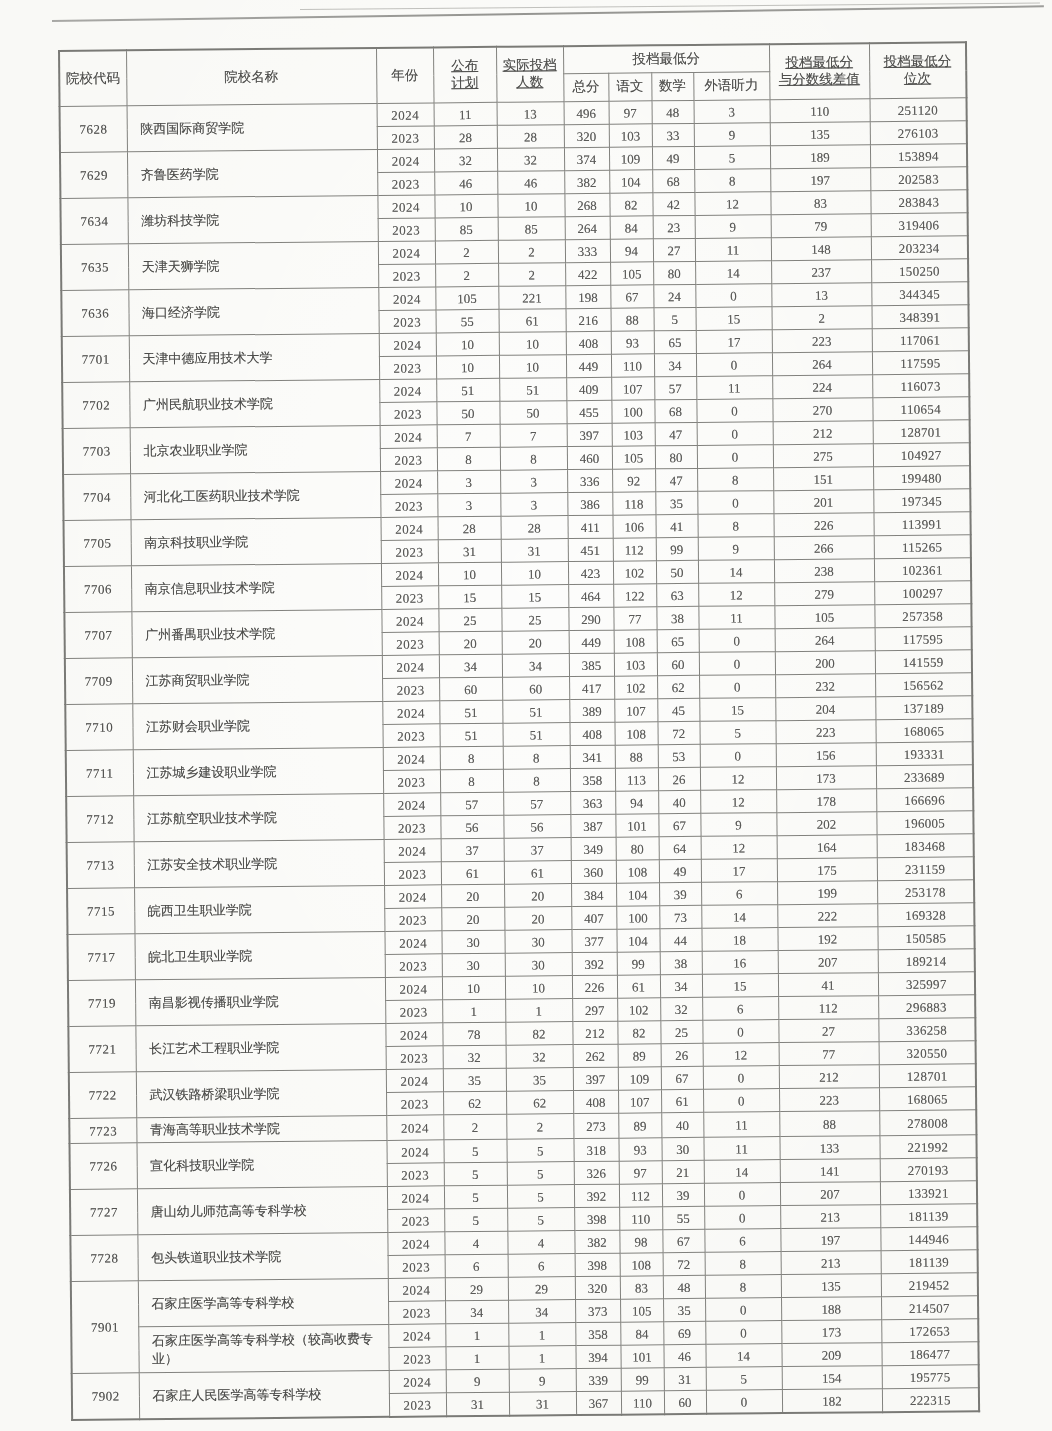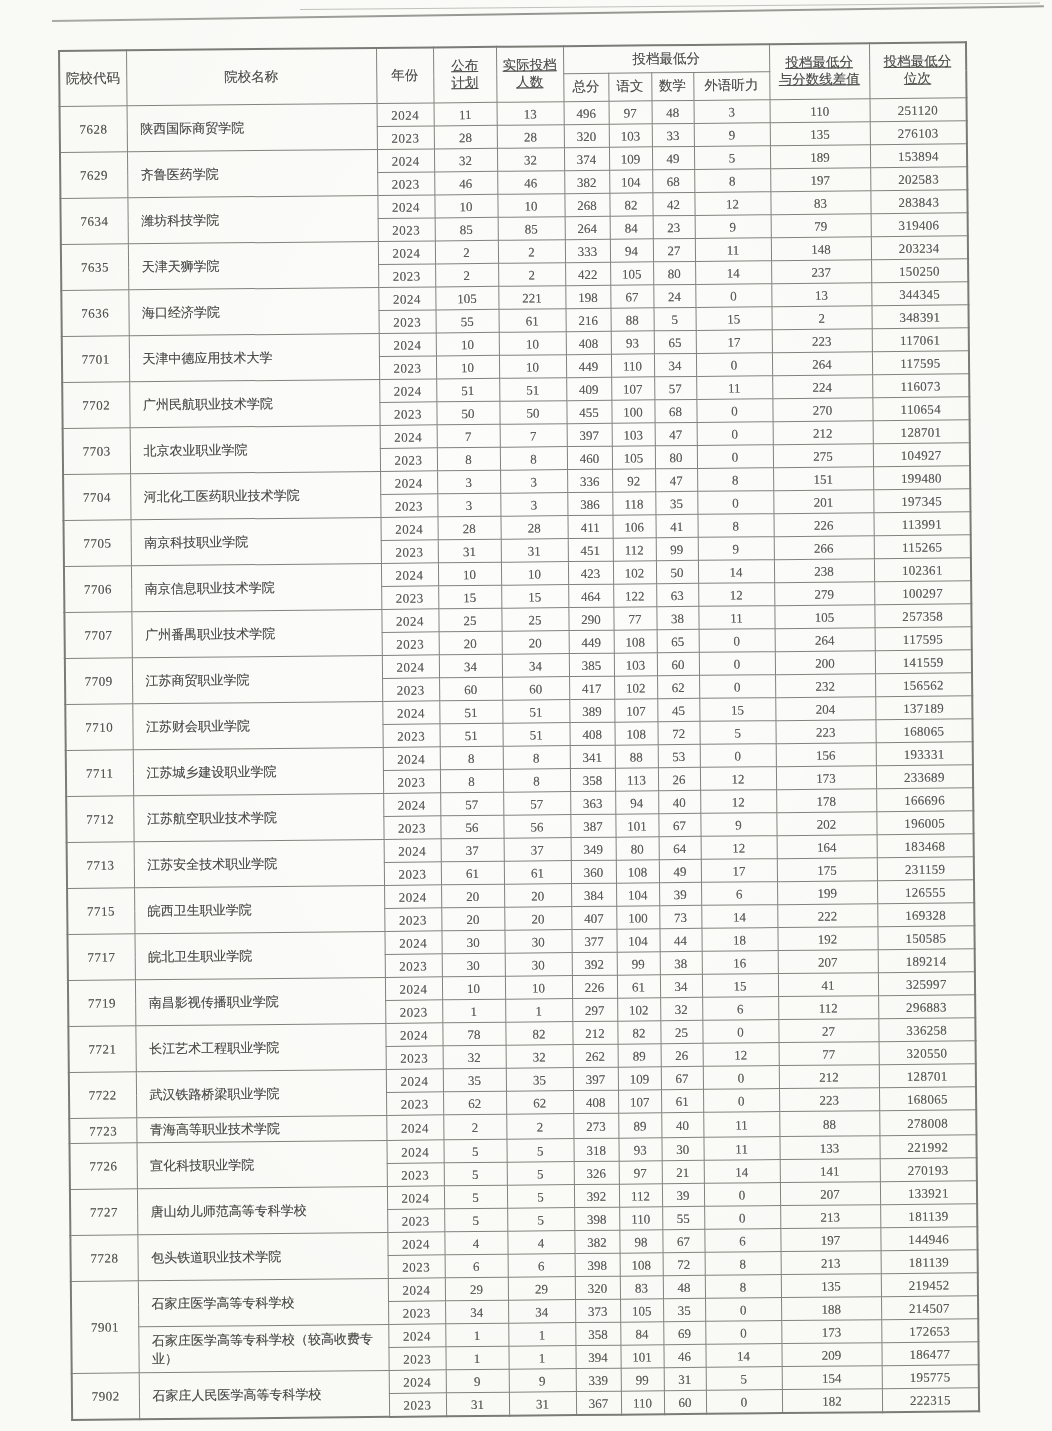--- a/index.html
+++ b/index.html
@@ -548,21 +548,21 @@
             <td rowspan="2" class="code">7715</td>
             <td rowspan="2" class="name">皖西卫生职业学院</td>
             <td class="year">2024</td>
             <td class="num">20</td>
             <td class="num">20</td>
             <td class="num">384</td>
             <td class="num">104</td>
             <td class="num">39</td>
             <td class="num">6</td>
             <td class="num">199</td>
-            <td class="rank">126555</td>
+            <td class="rank">253178</td>
           </tr>
           <tr>
             <td class="year">2023</td>
             <td class="num">20</td>
             <td class="num">20</td>
             <td class="num">407</td>
             <td class="num">100</td>
             <td class="num">73</td>
             <td class="num">14</td>
             <td class="num">222</td>

